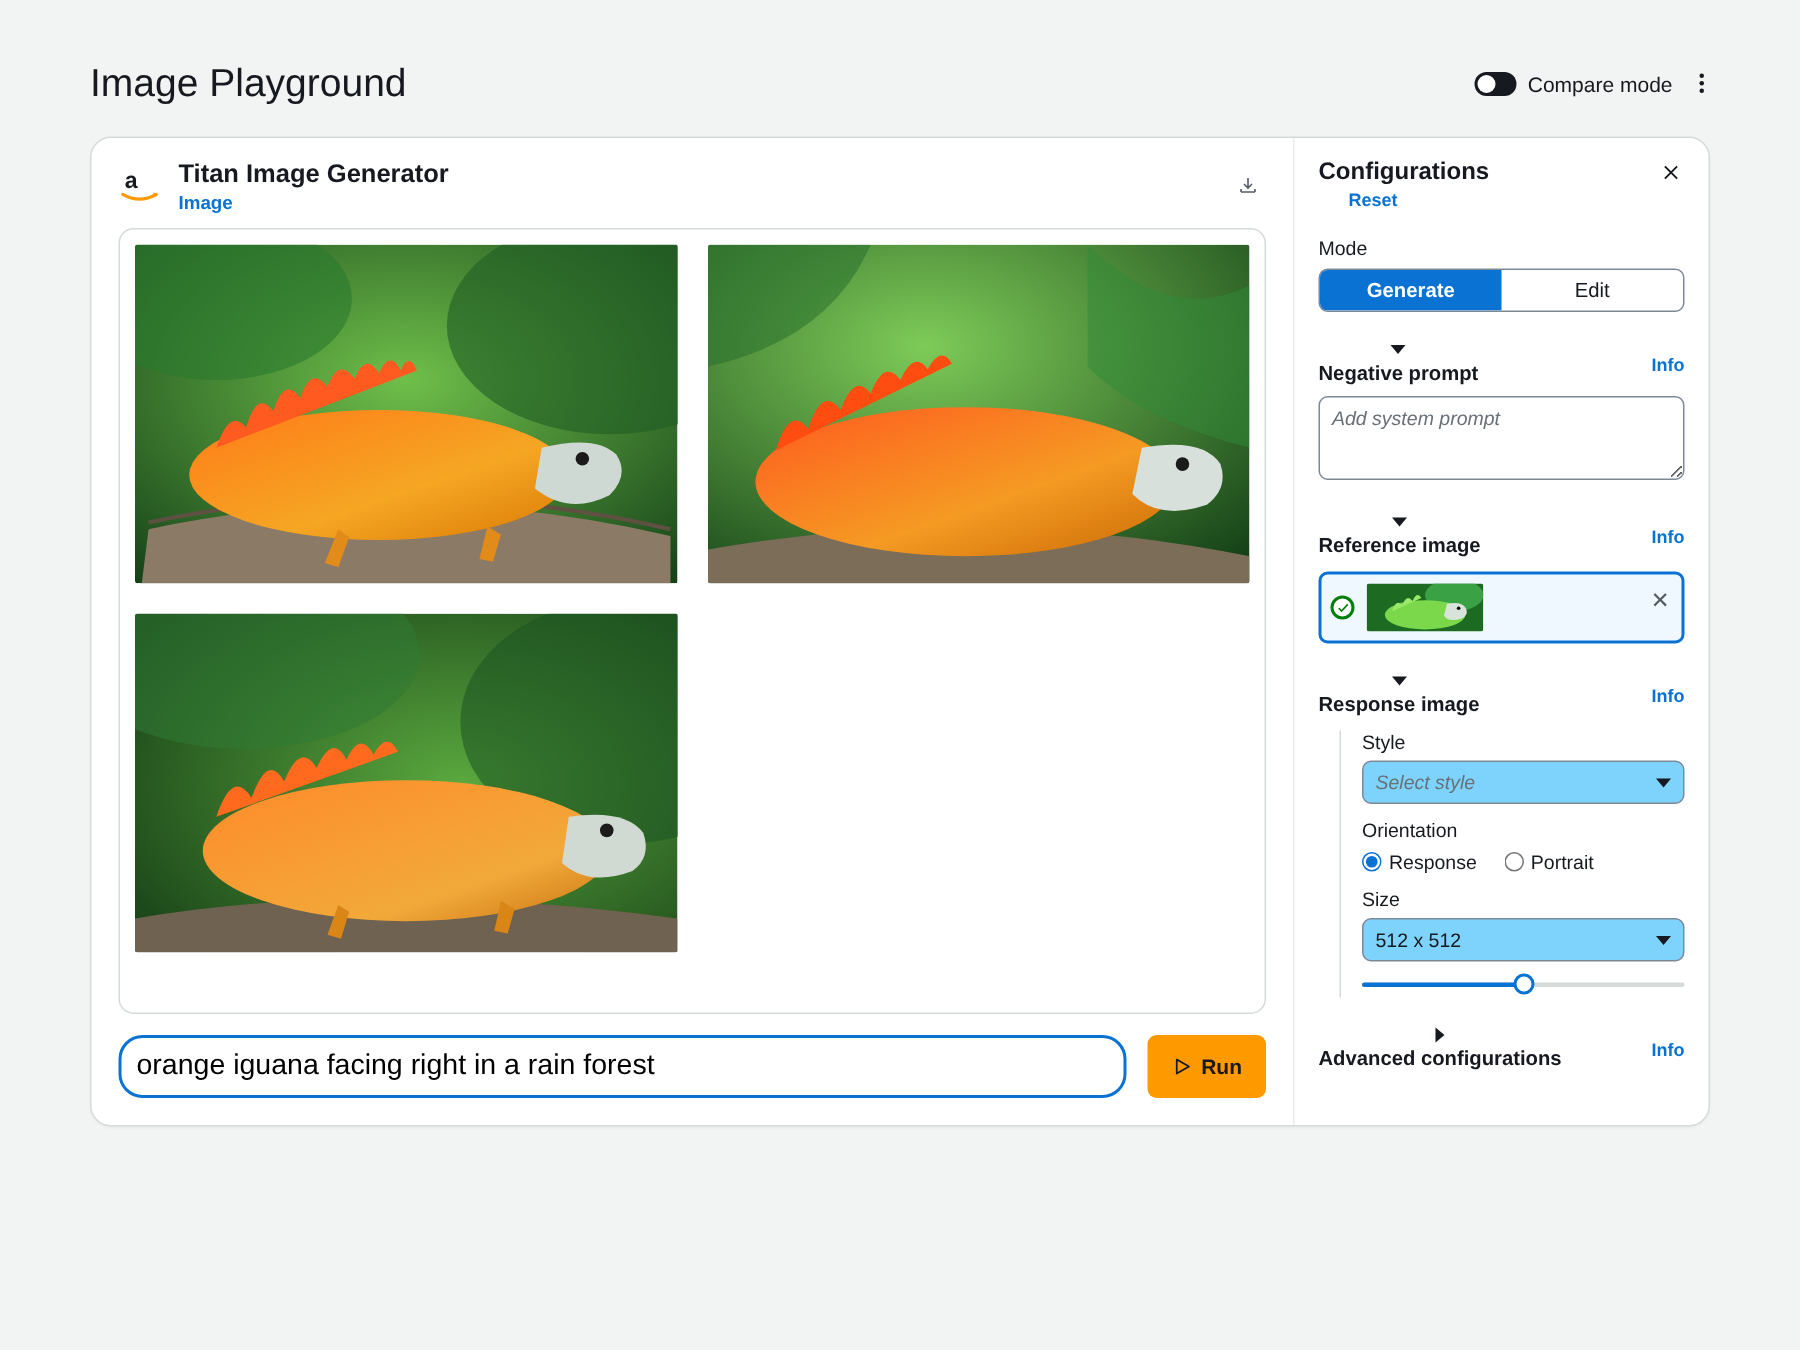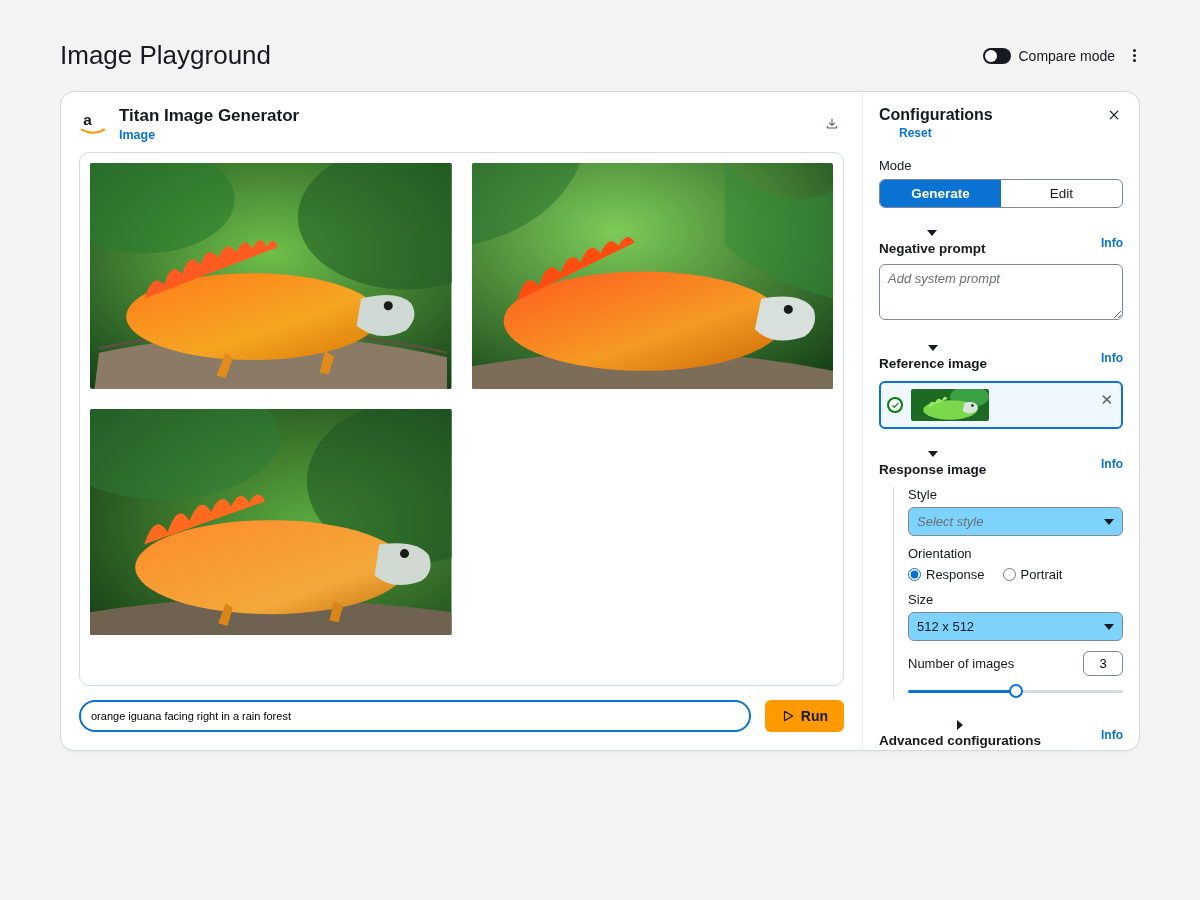--- a/index.html
+++ b/index.html
@@ -68,21 +68,21 @@
   .thumb {
     width: 100%; aspect-ratio: 16/10; border-radius: 2px; overflow: hidden;
   }
   .thumb svg { width: 100%; height: 100%; display: block; }
 
   .prompt-row {
     display: flex; gap: 14px; padding: 0 18px 18px 18px;
   }
   .prompt-input {
     flex: 1; border: 2px solid #0972d3; border-radius: 16px;
-    padding: 8px 10px; font-size: 11px; outline: none;
+    padding: 8px 10px; font-size: 19px; outline: none;
   }
   .run-btn {
     background: #ff9900; border: none; border-radius: 6px;
     padding: 8px 16px; font-weight: 700; font-size: 14px;
     display: flex; align-items: center; gap: 6px; cursor: pointer;
     color: #16191f;
   }
   .run-btn svg { width: 14px; height: 14px; }
 
   
@@ -373,24 +373,20 @@
             <span>Portrait</span>
           </label>
         </div>
 
         <div class="sublabel">Size</div>
         <div class="select">
           <span>512 x 512</span>
           <span class="select-caret"></span>
         </div>
 
-        <div class="num-row">
-          <span class="sublabel" style="margin-top:0">Number of images</span>
-          <input class="num-input" value="3" style="">
-        </div>
         <div class="slider-wrap">
           <div class="slider-track"></div>
           <div class="slider-fill" style="width:50%"></div>
           <div class="slider-thumb" style="left:calc(50% - 7px)"></div>
         </div>
       </div>
 
       <div class="section-hdr">
         <span class="lbl">
             <span class="caret right"></span>

